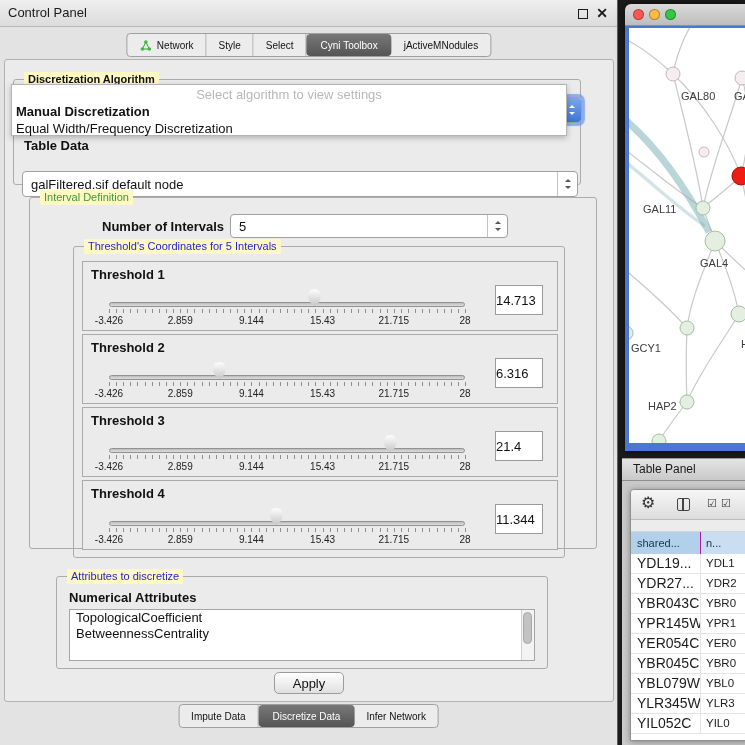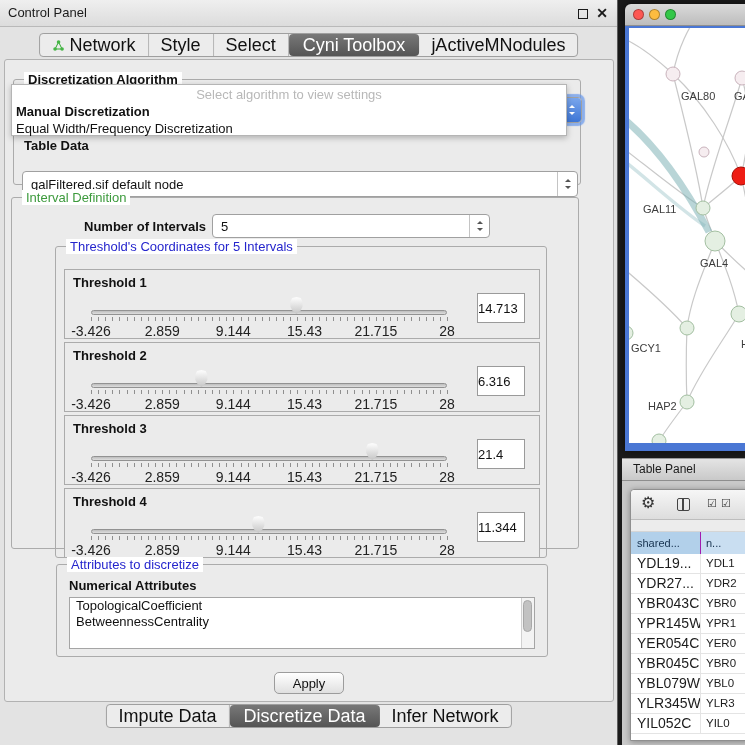--- a/index.html
+++ b/index.html
@@ -11,28 +11,28 @@
   .cp { position:absolute; left:0; top:0; width:618px; height:745px; background:#e3e3e3; border-right:1px solid #5f5f5f; }
   .cp-titlebar { position:absolute; left:0; top:0; right:0; height:27px; background:linear-gradient(#efefef,#dcdcdc); border-bottom:1px solid #b9b9b9; }
   .cp-title { position:absolute; left:8px; top:0; line-height:26px; font-size:13px; color:#1a1a1a; }
   .cp-float { position:absolute; right:29px; top:9px; width:10px; height:10px; border:1.5px solid #1a1a1a; }
   .cp-close { position:absolute; right:9px; top:4px; font-size:14px; font-weight:bold; color:#1a1a1a; line-height:19px; }
 
   
   .tabstrip { position:absolute; left:50%; transform:translateX(-50%); height:24px; display:flex; align-items:stretch; background:#ececec; border:1px solid #9f9f9f; border-radius:4px; overflow:hidden; white-space:nowrap; }
   .tabstrip.top { top:33px; }
   .tabstrip.bottom { top:704px; }
-  .tabstrip .tab { display:flex; align-items:center; gap:5px; padding:0 12px; font-size:18px; color:#111; border-right:1px solid #b5b5b5; }
+  .tabstrip .tab { display:flex; align-items:center; gap:5px; padding:0 12px; font-size:10px; color:#111; border-right:1px solid #b5b5b5; }
   .tabstrip .tab:last-child { border-right:none; }
   .tabstrip .tab.selected { background:linear-gradient(#787878,#555555); color:#fff; border-radius:4px; border-right:none; padding:0 14px; }
 
   .cp-panel { position:absolute; left:4px; top:59px; width:610px; height:643px; background:#ebebeb; border:1px solid #b2b2b2; border-radius:3px; }
 
   .group { position:absolute; border:1px solid #ababab; border-radius:3px; }
-  .group-title { position:absolute; top:-8px; left:10px; background:#ffffff; padding:0 4px; font-size:13px; line-height:15px; white-space:nowrap; }
+  .group-title { position:absolute; top:-8px; left:10px; background:#fef9c3; padding:0 4px; font-size:11px; line-height:15px; white-space:nowrap; }
   .group-title.black { font-weight:bold; color:#111; }
   .group-title.green { color:#3c9a3c; }
   .group-title.blue { color:#2525cd; }
 
   .plain-label { font-size:13px; color:#111; }
   .plain-label.bold { font-weight:bold; }
 
   
   .combo { position:absolute; background:#fff; border:1px solid #a0a0a0; border-radius:4px; font-size:13px; color:#111; }
   .combo .combo-value { position:absolute; left:8px; top:0; bottom:0; display:flex; align-items:center; white-space:nowrap; }
@@ -45,27 +45,27 @@
   .combo.focused .combo-stepper::before { border-bottom-color:#fff; }
   .combo.focused .combo-stepper::after { border-top-color:#fff; }
 
   
   .algo-popup { position:absolute; left:6px; top:24px; width:556px; height:52px; background:#fff; border:1px solid #b5b5b5; box-shadow:0 2px 6px rgba(0,0,0,.25); z-index:5; }
   .algo-popup .ph { text-align:center; color:#b8b8b8; font-size:13px; line-height:17px; }
   .algo-popup .opt { font-size:13px; line-height:17px; padding-left:4px; color:#111; }
   .algo-popup .opt.bold { font-weight:bold; }
 
   
-  .th-panel { position:absolute; left:8px; width:476px; height:70px; border:1px solid #ababab; background:#ebebeb;margin-top:8px; }
+  .th-panel { position:absolute; left:8px; width:476px; height:70px; border:1px solid #ababab; background:#ebebeb; }
   .th-label { position:absolute; left:8px; top:5px; font-weight:bold; font-size:13px; color:#111; }
   .th-track { position:absolute; left:26px; top:40px; width:356px; height:5px; background:linear-gradient(#bdbdbd,#dedede); border:1px solid #929292; border-radius:3px; }
   .th-ticks { position:absolute; left:26px; top:47px; width:357px; height:4px; background-image:repeating-linear-gradient(90deg,#8f8f8f 0 1px,transparent 1px 7.12px); }
   .th-thumb { position:absolute; top:27px; width:13px; height:17px; background:linear-gradient(#fefefe,#c6c6c6); clip-path:polygon(50% 100%,18% 80%,4% 58%,4% 26%,16% 6%,50% 0,84% 6%,96% 26%,96% 58%,82% 80%); filter:drop-shadow(0 0 1px #6f6f6f); }
   .th-scale { position:absolute; left:0; top:53px; width:100%; height:12px; }
-  .th-scale span { position:absolute; transform:translateX(-50%); font-size:14px; color:#222; white-space:nowrap; }
+  .th-scale span { position:absolute; transform:translateX(-50%); font-size:10px; color:#222; white-space:nowrap; }
   .th-value { position:absolute; right:14px; top:23px; width:48px; height:30px; border:1px solid #9a9a9a; background:#fff; font-size:13px; text-align:left; padding-right:5px; font-family:inherit; color:#111; }
 
   
   .attr-list { position:absolute; left:12px; top:32px; width:466px; height:52px; background:#fff; border:1px solid #a5a5a5; overflow:hidden; }
   .attr-item { font-size:13px; line-height:16px; padding-left:6px; color:#111; white-space:nowrap; }
   .attr-scroll { position:absolute; right:0; top:0; bottom:0; width:13px; background:#f3f3f3; border-left:1px solid #d0d0d0; }
   .attr-thumb { position:absolute; left:1px; top:2px; width:9px; height:32px; background:#c2c2c2; border:1px solid #a8a8a8; border-radius:5px; }
 
   .apply-btn { position:absolute; left:50%; transform:translateX(-50%); top:612px; width:70px; height:22px; background:linear-gradient(#ffffff,#e0e0e0); border:1px solid #9c9c9c; border-radius:5px; font-size:13px; color:#111; font-family:inherit; }
 
@@ -148,21 +148,21 @@
       </div>
 
       <div class="algo-popup">
         <div class="ph" style="padding-top:1px;">Select algorithm to view settings</div>
         <div id="algo-opts">
             <div class="opt bold">Manual Discretization</div>
             <div class="opt">Equal Width/Frequency Discretization</div>
           </div>
       </div>
 
-      <div class="group" style="left:6px; top:137px; width:568px; height:352px;">
+      <div class="group" style="left:24px; top:137px; width:568px; height:352px;">
         <span class="group-title green">Interval Definition</span>
 
         <div class="plain-label bold" style="position:absolute; left:72px; top:21px;">Number of Intervals</div>
         <div class="combo" style="left:200px; top:16px; width:278px; height:24px;">
           <span class="combo-value">5</span>
           <span class="combo-stepper"></span>
         </div>
 
         <div class="group" style="left:43px; top:48px; width:492px; height:312px;">
           <span class="group-title blue">Threshold's Coordinates for 5 Intervals</span>
@@ -224,21 +224,21 @@
                   <span style="left: 239.6px;">15.43</span>
                   <span style="left: 310.8px;">21.715</span>
                   <span style="left: 382px;">28</span>
                 </div>
     <input class="th-value" value="11.344" style="">
   </div>
             </div>
         </div>
       </div>
 
-      <div class="group" style="left:51px; top:504px; width:492px; height:93px;padding-left:11px;">
+      <div class="group" style="left:51px; top:516px; width:492px; height:93px;padding-left:11px;">
         <span class="group-title blue">Attributes to discretize</span>
         <div class="plain-label bold" style="position:absolute; left:12px; top:13px;">Numerical Attributes</div>
         <div class="attr-list">
           <div>
               <div class="attr-item">TopologicalCoefficient</div>
               <div class="attr-item">BetweennessCentrality</div>
             </div>
           <div class="attr-scroll">
             <div class="attr-thumb"></div>
           </div>

